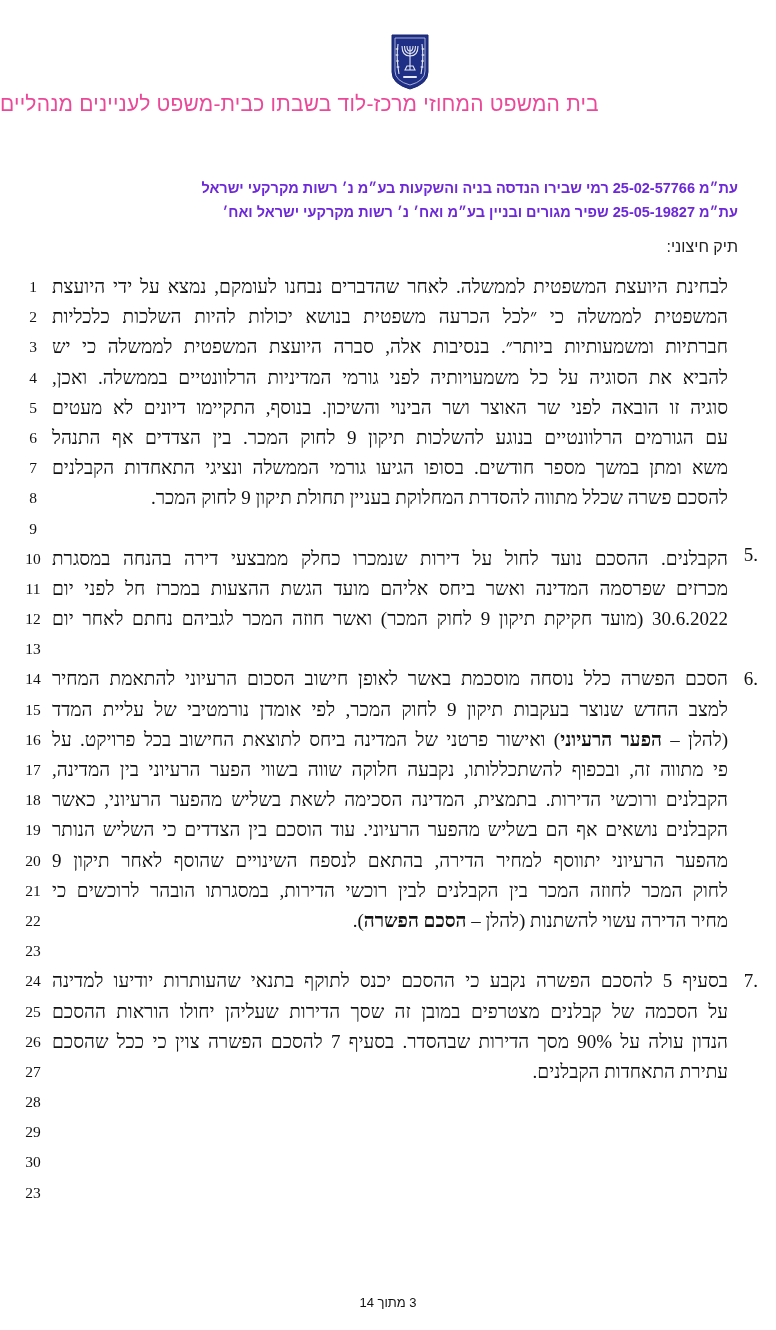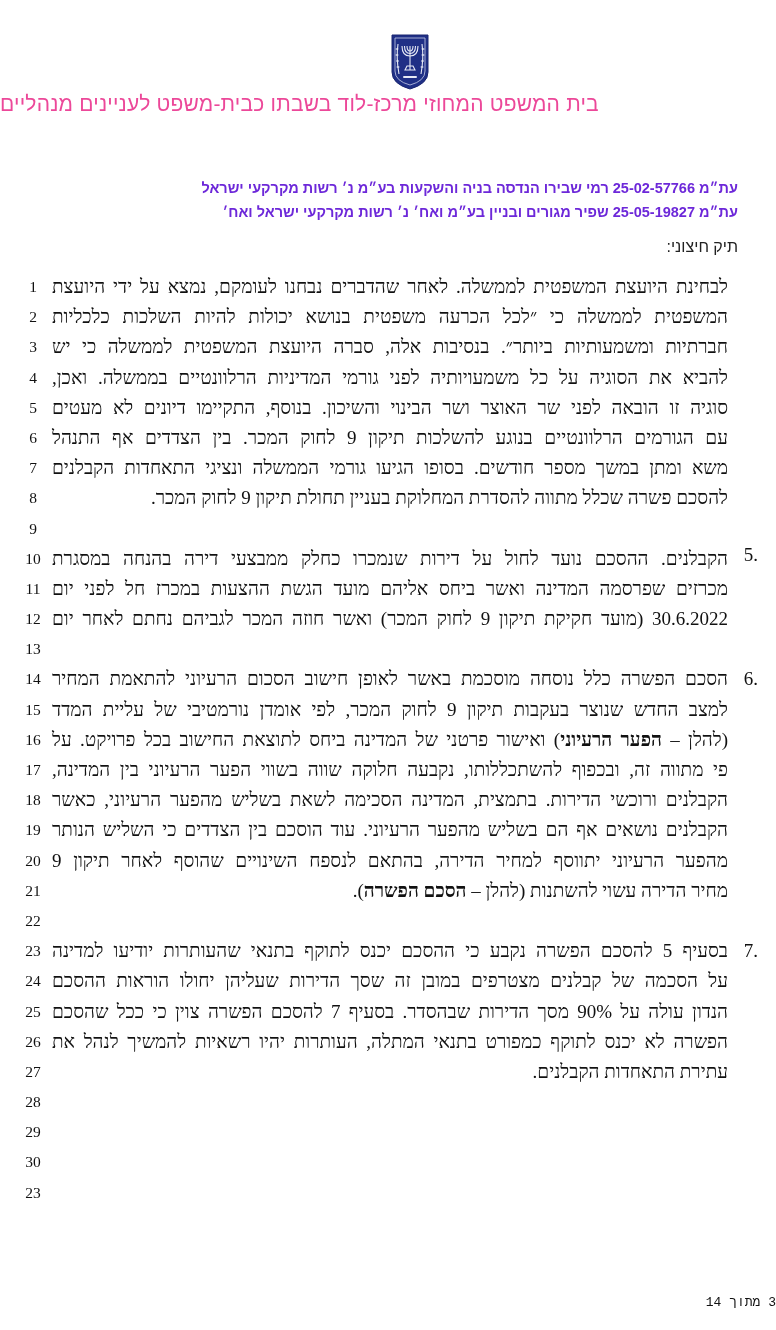--- a/index.html
+++ b/index.html
@@ -9,21 +9,21 @@
   .case-block { position: absolute; right: 38px; left: 60px; top: 176px; direction: rtl; text-align: right; font-family: "Liberation Sans", "DejaVu Sans", sans-serif; font-weight: bold; font-size: 14.5px; line-height: 24px; color: #6d28d9; }
   .ext-file { position: absolute; right: 38px; top: 238px; direction: rtl; font-family: "Liberation Sans", "DejaVu Sans", sans-serif; font-size: 16px; color: #222; }
   .line-nums { position: absolute; left: 18px; top: 272px; width: 30px; font-size: 15.5px; text-align: center; }
   .line-nums div { height: 30.2px; line-height: 30.2px; }
   .body-text { position: absolute; left: 52px; right: 48px; top: 272px; direction: rtl; font-size: 19px; }
   .ln { height: 30.2px; line-height: 30.2px; text-align: justify; text-align-last: justify; white-space: nowrap; overflow: visible; }
   .ln.last { text-align-last: right; }
   .ln.blank { }
   .para-num { position: absolute; right: -30px; width: 24px; text-align: right; direction: ltr; }
   .para { position: relative; }
-  .footer { position: absolute; left: 0; right: 0; top: 1295px; direction: rtl; font-family: Liberation Mono, monospace; font-size: 13px; }
+  .footer { position: absolute; left: 0; right: 0; top: 1295px; text-align: center; direction: rtl; font-family: Liberation Sans, sans-serif; font-size: 13px; }
   b { font-weight: bold; }
 </style>
 </head>
 <body>
 
 <svg class="emblem" viewBox="0 0 42 58">
   <path d="M3 3 H39 V40 Q39 52 21 57 Q3 52 3 40 Z" fill="#1f2f86" stroke="#1a2670" stroke-width="1"></path>
   <path d="M6 6 H36 V39 Q36 49 21 53 Q6 49 6 39 Z" fill="none" stroke="#c8cde6" stroke-width="0.8"></path>
   <g stroke="#e6e9f5" stroke-width="1.1" fill="none">
     <path d="M21 14 V38"></path>
@@ -114,28 +114,28 @@
 
   <div class="para">
     <span class="para-num" style="top:0;line-height:30.2px;">6.</span>
     <div class="ln">הסכם הפשרה כלל נוסחה מוסכמת באשר לאופן חישוב הסכום הרעיוני להתאמת המחיר</div>
     <div class="ln">למצב החדש שנוצר בעקבות תיקון 9 לחוק המכר, לפי אומדן נורמטיבי של עליית המדד</div>
     <div class="ln rich">(להלן – <b>הפער הרעיוני</b>) ואישור פרטני של המדינה ביחס לתוצאת החישוב בכל פרויקט. על</div>
     <div class="ln">פי מתווה זה, ובכפוף להשתכללותו, נקבעה חלוקה שווה בשווי הפער הרעיוני בין המדינה,</div>
     <div class="ln">הקבלנים ורוכשי הדירות. בתמצית, המדינה הסכימה לשאת בשליש מהפער הרעיוני, כאשר</div>
     <div class="ln">הקבלנים נושאים אף הם בשליש מהפער הרעיוני. עוד הוסכם בין הצדדים כי השליש הנותר</div>
     <div class="ln">מהפער הרעיוני יתווסף למחיר הדירה, בהתאם לנספח השינויים שהוסף לאחר תיקון 9</div>
+    <div class="ln">לחוק המכר לחוזה המכר בין הקבלנים לבין רוכשי הדירות, במסגרתו הובהר לרוכשים כי</div>
     <div class="ln last rich">מחיר הדירה עשוי להשתנות (להלן – <b>הסכם הפשרה</b>).</div>
   </div>
   <div class="ln blank"></div>
 
   <div class="para">
     <span class="para-num" style="top:0;line-height:30.2px;">7.</span>
     <div class="ln">בסעיף 5 להסכם הפשרה נקבע כי ההסכם יכנס לתוקף בתנאי שהעותרות יודיעו למדינה</div>
     <div class="ln">על הסכמה של קבלנים מצטרפים במובן זה שסך הדירות שעליהן יחולו הוראות ההסכם</div>
     <div class="ln">הנדון עולה על 90% מסך הדירות שבהסדר. בסעיף 7 להסכם הפשרה צוין כי ככל שהסכם</div>
-    <div class="ln">הפשרה לא יכנס לתוקף כמפורט בתנאי המתלה, העותרות יהיו רשאיות להמשיך לנהל את</div>
     <div class="ln last">עתירת התאחדות הקבלנים.</div>
   </div>
   <div class="ln blank"></div>
 </div>
 
 <div class="footer">3 מתוך 14</div>
 
 </body></html>

